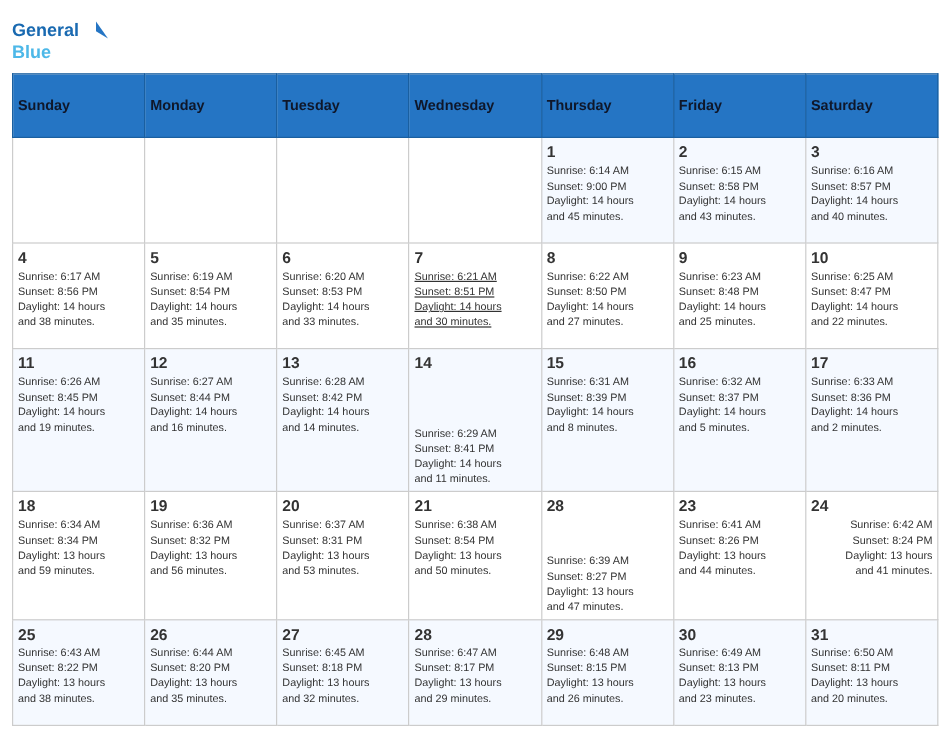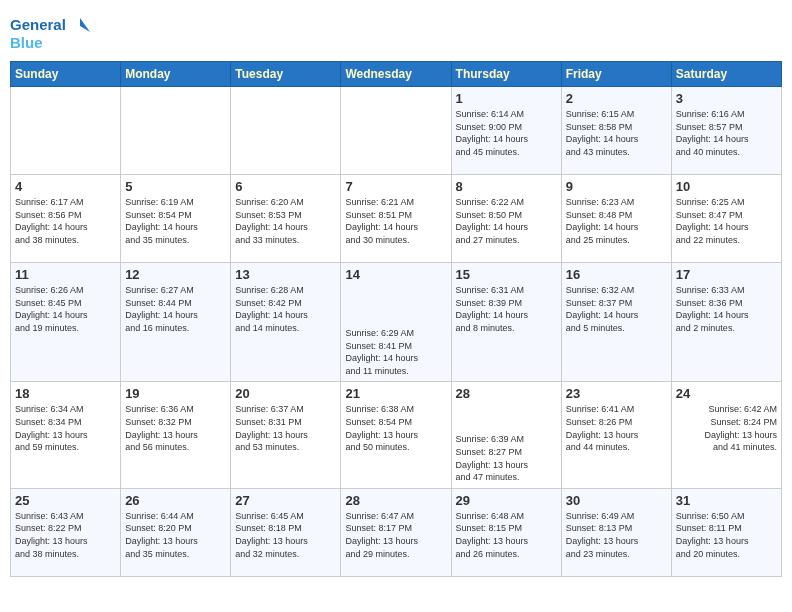--- a/index.html
+++ b/index.html
@@ -32,24 +32,24 @@
       font-size: 14px;
       color: #555;
     }
     table {
       width: 100%;
       border-collapse: collapse;
       table-layout: fixed;
     }
     thead tr th {
       background: #2575c4;
-      color: #fef9c3;
+      color: #0f172a;
       font-size: 12px;
       font-weight: bold;
-      padding: 5px 4px;
+      padding: 19px 4px;
       border: 1px solid #1a5fa0;
       text-align: left;
     }
     tbody tr td {
       border: 1px solid #ccc;
       vertical-align: top;
       padding: 4px 4px;
       font-size: 9.5px;
       color: #333;
       background: #fff;
@@ -149,21 +149,21 @@
         </td>
         <td>
           <span class="day-num">6</span>
           <div class="day-info" style="white-space: pre-line;">Sunrise: 6:20 AM
 Sunset: 8:53 PM
 Daylight: 14 hours
 and 33 minutes.</div>
         </td>
         <td>
           <span class="day-num">7</span>
-          <div class="day-info" style="white-space: pre-line;">Sunrise: 6:21 AM
+          <div class="day-info" style="white-space: pre-line; text-decoration: underline;">Sunrise: 6:21 AM
 Sunset: 8:51 PM
 Daylight: 14 hours
 and 30 minutes.</div>
         </td>
         <td>
           <span class="day-num">8</span>
           <div class="day-info" style="white-space: pre-line;">Sunrise: 6:22 AM
 Sunset: 8:50 PM
 Daylight: 14 hours
 and 27 minutes.</div>

